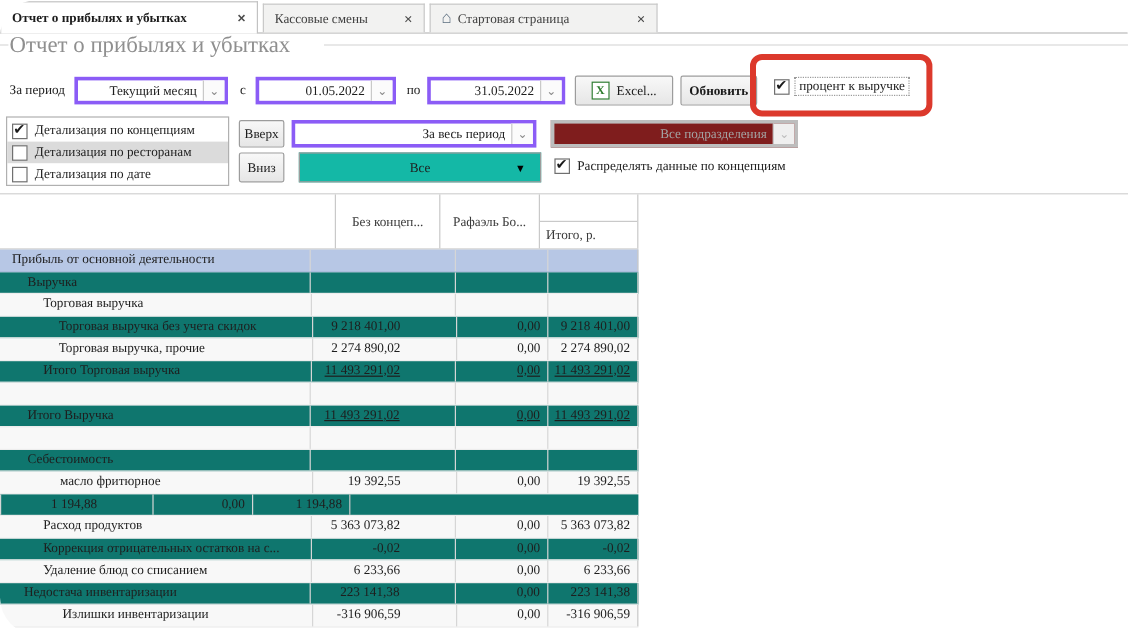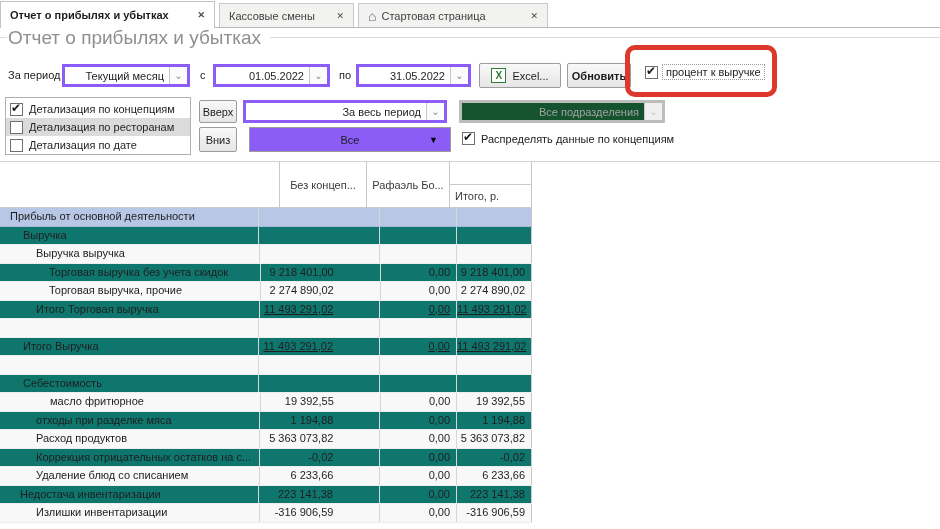--- a/index.html
+++ b/index.html
@@ -1,38 +1,38 @@
 <!DOCTYPE html>
 <html><head>
 <meta charset="utf-8">
 <style>
   html,body{margin:0;padding:0;background:#fff;}
   .screen{position:relative;width:940px;height:529px;background:#fff;overflow:hidden;
-          font-family:Liberation Sans, sans-serif;color:#1e1e1e;}
+          font-family:Liberation Serif, serif;color:#1e1e1e;border-radius:31px;}
   
   .tabbar{position:absolute;left:0;top:0;width:940px;height:27px;border-bottom:1px solid #b9b9b9;background:#fff;}
   .tab{position:absolute;box-sizing:border-box;display:flex;align-items:center;padding:0 9px;font-size:11px;cursor:default;}
   .tab-active{left:0;top:1px;width:215px;height:27px;background:#fff;border:1px solid #c2c2c2;border-bottom:none;z-index:2;font-weight:bold;color:#1c1c1c;}
   .tab-idle{top:3px;height:24px;background:#f2f2f1;border:1px solid #c9c9c9;border-bottom:none;color:#3f3f3f;}
   .tab2{left:219px;width:135px;}
   .tab3{left:358px;width:190px;}
   .tab-close{margin-left:auto;font-size:9px;color:#4a4a4a;padding-left:6px;}
   .home-ico{font-size:14px;line-height:10px;color:#5d6f80;margin-right:5px;}
   
   .page-title{position:absolute;left:8px;top:27px;font-size:19px;color:#8f8f8f;white-space:nowrap;}
   .title-line-l{position:absolute;left:0;top:37px;width:7px;height:1px;background:#dadada;}
   .title-line-r{position:absolute;left:270px;top:37px;width:670px;height:1px;background:#dadada;}
   
   .lbl11{position:absolute;font-size:11px;color:#222;white-space:nowrap;}
   .combo{position:absolute;box-sizing:border-box;height:23px;background:#fff;border:3px solid #8b5cf6;
          display:flex;align-items:center;font-size:11px;text-align:right;}
   .combo-text{flex:1;padding:0 5px;white-space:nowrap;overflow:hidden;}
   .combo-arrow{width:17px;align-self:stretch;border-left:1px solid #c9c9c9;display:flex;align-items:center;justify-content:center;
                color:#8a8a8a;font-size:10px;background:#fbfbfb;}
-  .combo-disabled{background:#14532d;border-color:#bdbdbd;color:#a3a3a3;}
+  .combo-disabled{background:#7f1d1d;border-color:#bdbdbd;color:#a3a3a3;}
   .combo-disabled .combo-arrow{color:#bdbdbd;background:#efefef;}
   .btn{position:absolute;box-sizing:border-box;border:1px solid #9c9c9c;border-radius:2px;
        background:linear-gradient(#f8f8f8,#e6e6e6);display:flex;align-items:center;justify-content:center;
        font-size:11px;color:#1c1c1c;cursor:default;}
   .btn-bold{font-weight:bold;}
   .xl-ico{display:inline-flex;width:15px;height:15px;box-sizing:border-box;border:1px solid #2f7d32;background:#fff;
           align-items:center;justify-content:center;font-size:10px;font-weight:bold;color:#2c7b2c;margin-right:6px;}
   .cb{display:inline-block;box-sizing:border-box;width:13px;height:13px;border:1px solid #707070;background:#fff;
       position:relative;flex:none;}
   .cb-mark{position:absolute;left:0;top:-3px;font-size:12px;color:#1a1a1a;line-height:14px;}
@@ -41,21 +41,21 @@
   
   .red-rect{position:absolute;left:625px;top:45px;width:152px;height:52px;box-sizing:border-box;
             border:5px solid #dc392c;border-radius:10px;z-index:9;pointer-events:none;}
   
   .groupbox{position:absolute;left:5px;top:97px;width:186px;height:58px;box-sizing:border-box;border:1px solid #b0b0b0;
             background:#fff;padding:2px 0;}
   .detail-item{display:flex;align-items:center;height:18px;padding:0 4px;font-size:11px;}
   .detail-item.selected{background:#dbdbdb;}
   .detail-label{margin-left:6px;white-space:nowrap;}
   
-  .flatdrop{position:absolute;box-sizing:border-box;border:1px solid #9c9c9c;background:#8b5cf6;display:flex;
+  .flatdrop{position:absolute;box-sizing:border-box;border:1px solid #9c9c9c;background:#14b8a6;display:flex;
             align-items:center;justify-content:center;font-size:11px;}
   .flatdrop .tri{position:absolute;right:12px;font-size:9px;color:#000;}
   
   .sep-top{position:absolute;left:0;top:161px;width:940px;height:1px;background:#d2d2d2;}
   .vline{position:absolute;top:162px;width:1px;background:#c9c9c9;height:45px;}
   .thead-bottom{position:absolute;left:0;top:207px;width:532px;height:1px;background:#c9c9c9;}
   .th{position:absolute;top:162px;height:45px;display:flex;align-items:center;justify-content:center;
       font-size:11px;color:#3a3a3a;white-space:nowrap;overflow:hidden;}
   .th3{position:absolute;left:450px;top:162px;width:81px;height:45px;}
   .th3-split{position:absolute;left:0;right:0;top:22px;height:1px;background:#c9c9c9;}
@@ -198,21 +198,21 @@
   </div>
 
   <div class="trow">
     <div class="cell lblc" style="padding-left: 23px;">Выручка</div>
     <div class="cell num c1"></div>
     <div class="cell num c2"></div>
     <div class="cell num c3"></div>
   </div>
 
   <div class="trow alt">
-    <div class="cell lblc" style="padding-left: 36px;">Выручка выручка</div>
+    <div class="cell lblc" style="padding-left: 36px;">Торговая выручка</div>
     <div class="cell num c1"></div>
     <div class="cell num c2"></div>
     <div class="cell num c3"></div>
   </div>
 
   <div class="trow">
     <div class="cell lblc" style="padding-left: 49px;">Торговая выручка без учета скидок</div>
     <div class="cell num c1">9 218 401,00</div>
     <div class="cell num c2">0,00</div>
     <div class="cell num c3">9 218 401,00</div>
@@ -261,21 +261,20 @@
   </div>
 
   <div class="trow alt">
     <div class="cell lblc" style="padding-left: 50px;">масло фритюрное</div>
     <div class="cell num c1">19 392,55</div>
     <div class="cell num c2">0,00</div>
     <div class="cell num c3">19 392,55</div>
   </div>
 
   <div class="trow">
-    <div class="cell lblc" style="padding-left: 36px;">отходы при разделке мяса</div>
     <div class="cell num c1">1 194,88</div>
     <div class="cell num c2">0,00</div>
     <div class="cell num c3">1 194,88</div>
   </div>
 
   <div class="trow alt">
     <div class="cell lblc" style="padding-left: 36px;">Расход продуктов</div>
     <div class="cell num c1">5 363 073,82</div>
     <div class="cell num c2">0,00</div>
     <div class="cell num c3">5 363 073,82</div>
@@ -296,20 +295,20 @@
   </div>
 
   <div class="trow">
     <div class="cell lblc" style="padding-left: 20px;">Недостача инвентаризации</div>
     <div class="cell num c1">223 141,38</div>
     <div class="cell num c2">0,00</div>
     <div class="cell num c3">223 141,38</div>
   </div>
 
   <div class="trow alt">
-    <div class="cell lblc" style="padding-left: 36px;">Излишки инвентаризации</div>
+    <div class="cell lblc" style="padding-left: 52px;">Излишки инвентаризации</div>
     <div class="cell num c1">-316 906,59</div>
     <div class="cell num c2">0,00</div>
     <div class="cell num c3">-316 906,59</div>
   </div>
 </div>
 
 </div>
 
 </body></html>

